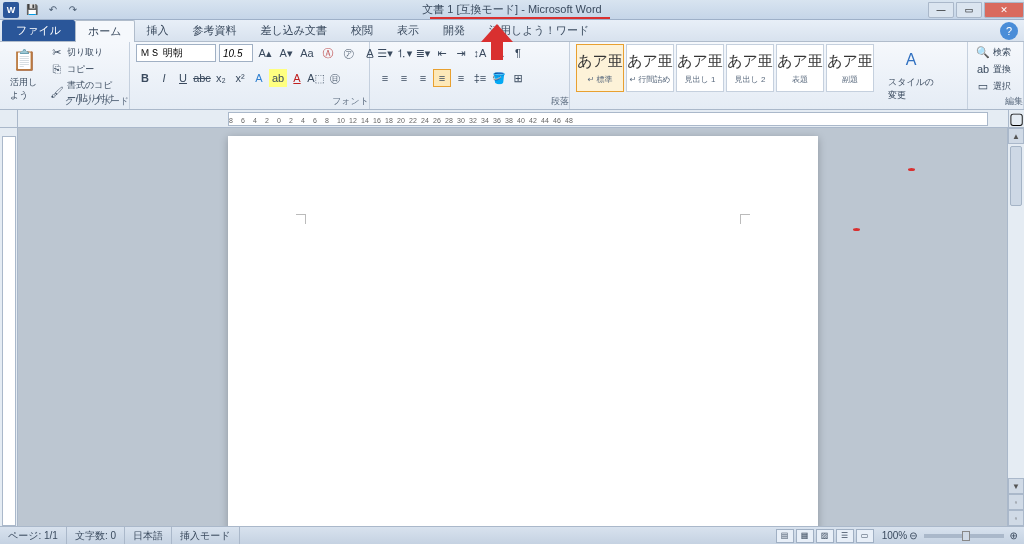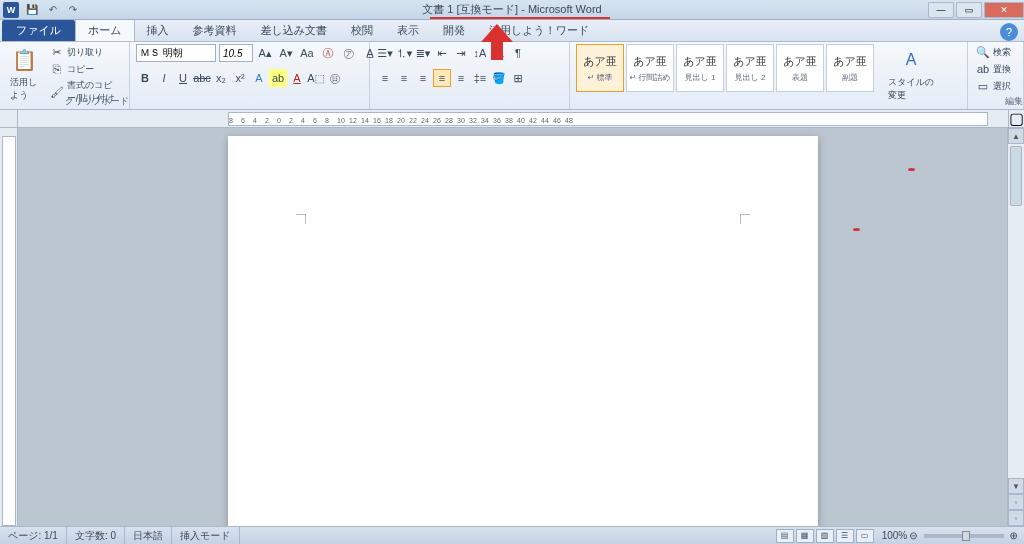--- a/index.html
+++ b/index.html
@@ -7,21 +7,21 @@
 
 .titlebar { height: 20px; background: linear-gradient(#d8e4f0, #c5d5e8); display: flex; align-items: center; border-bottom: 1px solid #9eb0c8; position: relative; }
 .titlebar .word-icon { width: 16px; height: 16px; background: #2b579a; color: white; font-size: 9px; font-weight: bold; display: flex; align-items: center; justify-content: center; margin-left: 3px; border-radius: 2px; }
 .titlebar .qat { display: flex; gap: 4px; margin-left: 6px; }
 .titlebar .qat-item { width: 16px; height: 16px; display: flex; align-items: center; justify-content: center; font-size: 10px; color: #4a5c72; }
 .titlebar .title { position: absolute; left: 50%; transform: translateX(-50%); font-size: 11px; color: #3a4a5e; }
 .titlebar .wincontrols { margin-left: auto; display: flex; }
 .titlebar .wc { width: 26px; height: 16px; display: flex; align-items: center; justify-content: center; font-size: 9px; background: #dbe5f0; border: 1px solid #aab8ca; margin-left: 2px; border-radius: 0 0 2px 2px; }
 .titlebar .wc.close { background: #d96a5e; color: white; width: 40px; }
 
-.tabs { height: 22px; background: linear-gradient(#e8eff8, #d8e2ee); display: flex; align-items: flex-end; border-bottom: 1px solid #b0bccb; padding-left: 2px; }
+.tabs { height: 22px; background: linear-gradient(#e8eff8, #d8e2ee); display: flex; align-items: center; border-bottom: 1px solid #b0bccb; padding-left: 2px; }
 .tab { padding: 3px 12px; font-size: 11px; color: #3a4a5e; cursor: pointer; }
 .tab.file { background: #2a5699; color: white; border-radius: 2px 2px 0 0; padding: 3px 14px; }
 .tab.active { background: #f5f8fc; border: 1px solid #b0bccb; border-bottom: none; border-radius: 2px 2px 0 0; }
 .tabs .help { margin-left: auto; width: 18px; height: 18px; border-radius: 50%; background: #4a8dd8; color: white; font-size: 11px; display: flex; align-items: center; justify-content: center; margin-right: 6px; }
 
 .ribbon { height: 68px; background: linear-gradient(#f5f8fc, #e5ecf5); display: flex; border-bottom: 1px solid #aab8ca; }
 .group { border-right: 1px solid #c5d0de; padding: 2px 6px; display: flex; flex-direction: column; position: relative; }
 .group-label { position: absolute; bottom: 1px; left: 0; right: 0; text-align: right; font-size: 9px; color: #5a6a7e; }
 .group-content { flex: 1; display: flex; align-items: flex-start; gap: 4px; }
 
@@ -38,21 +38,21 @@
 .combo.font { width: 80px; }
 .combo.size { width: 34px; font-style: italic; }
 .icon-btn { width: 18px; height: 18px; display: flex; align-items: center; justify-content: center; font-size: 11px; color: #3a4a5e; cursor: pointer; border: 1px solid transparent; }
 .font-row2 { display: flex; gap: 1px; margin-top: 3px; }
 
 .para-row { display: flex; gap: 1px; }
 
 .style-gallery { display: flex; gap: 2px; align-items: center; }
 .style-item { width: 48px; height: 48px; border: 1px solid #c5d0de; background: white; display: flex; flex-direction: column; align-items: center; justify-content: center; cursor: pointer; }
 .style-item.sel { border: 1px solid #e8a030; background: #fdf2d8; }
-.style-item .sample { font-size: 11px; color: #333; }
+.style-item .sample { font-size: 15px; color: #333; }
 .style-item .sname { font-size: 8px; color: #5a6a7e; margin-top: 3px; }
 
 .ruler-row { height: 18px; background: #e5ecf3; display: flex; border-bottom: 1px solid #aab8ca; }
 .ruler-corner { width: 18px; border-right: 1px solid #aab8ca; }
 .hruler { flex: 1; position: relative; background: #e5ecf3; overflow: hidden; }
 .hruler-inner { position: absolute; left: 210px; right: 20px; top: 2px; height: 14px; background: white; border: 1px solid #aab8ca; }
 .hruler-tick { position: absolute; top: 4px; font-size: 7px; color: #666; }
 .ruler-toggle { width: 16px; border-left: 1px solid #aab8ca; display:flex; align-items:center; justify-content:center; }
 
 .workspace { position: absolute; top: 128px; bottom: 18px; left: 0; right: 0; background: #bcc6d1; display: flex; }
@@ -171,20 +171,21 @@
         <div class="icon-btn">x²</div>
         <div class="icon-btn" style="color:#3080d0">A</div>
         <div class="icon-btn" style="background:#ffff80">ab</div>
         <div class="icon-btn" style="color:#c02020">
             <u>A</u>
           </div>
         <div class="icon-btn">A⬚</div>
         <div class="icon-btn">㊐</div>
       </div>
     </div>
+    <div class="group-label">フォント</div>
   </div>
 
   <div class="group" style="width:200px">
     <div class="group-content" style="flex-direction:column;align-items:flex-start">
       <div class="para-row">
         <div class="icon-btn">☰▾</div>
         <div class="icon-btn">⒈▾</div>
         <div class="icon-btn">≣▾</div>
         <div class="icon-btn">⇤</div>
         <div class="icon-btn">⇥</div>
@@ -196,20 +197,21 @@
         <div class="icon-btn">≡</div>
         <div class="icon-btn">≡</div>
         <div class="icon-btn">≡</div>
         <div class="icon-btn align-btn active">≡</div>
         <div class="icon-btn">≡</div>
         <div class="icon-btn">‡≡</div>
         <div class="icon-btn">🪣</div>
         <div class="icon-btn">⊞</div>
       </div>
     </div>
+    <div class="group-label">段落</div>
   </div>
 
   <div class="group" style="flex:1">
     <div class="group-content">
       <div class="style-gallery">
         <div class="style-item sel">
             <div class="sample">あア亜</div>
             <div class="sname">↵ 標準</div>
           </div>
         <div class="style-item">

